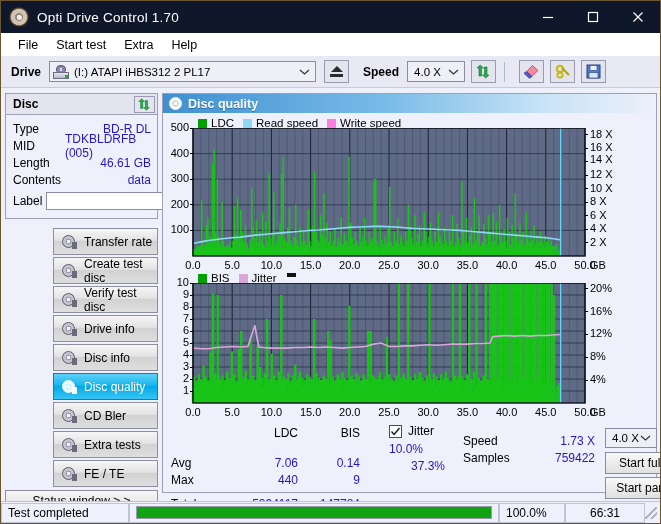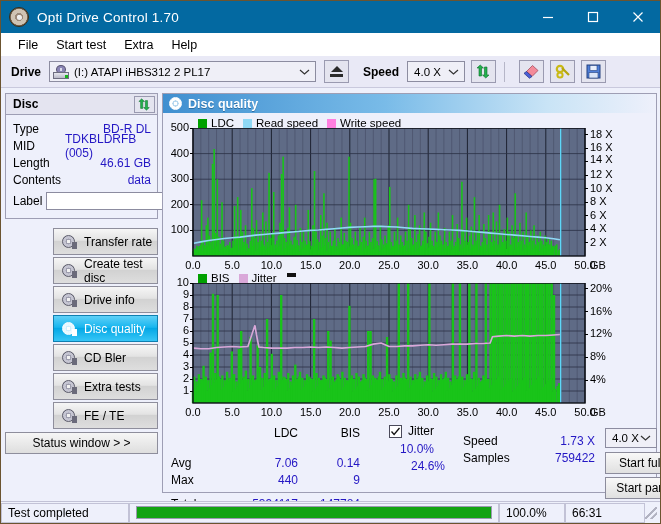--- a/index.html
+++ b/index.html
@@ -15,21 +15,21 @@
     position: relative;
     width: 661px; height: 524px;
     border: 1px solid #6b5430;
     background: #eef0fb;
     overflow: hidden;
   }
 
   
   .titlebar {
     position: absolute; top: 0; left: 0; right: 0; height: 32px;
-    background: #0369a1;
+    background: #0f172a;
     display: flex; align-items: center;
   }
   .title-icon {
     width: 20px; height: 20px; margin-left: 8px; margin-right: 8px;
     border-radius: 50%;
     background:
       radial-gradient(circle at 50% 50%, #f2f2f2 0 16%, #9a8878 17% 30%, #cfc3b3 31% 62%, #7d6a55 63% 100%);
     border: 1px solid #3a2d18;
     position: relative;
   }
@@ -352,21 +352,35 @@
             <span class="d"></span>
             <span class="t"></span>
           </span>
         <span>Create test disc</span>
       </div>
       <div class="nav">
         <span class="nav-ico">
             <span class="d"></span>
             <span class="t"></span>
           </span>
+        <span>Verify test disc</span>
+      </div>
+      <div class="nav">
+        <span class="nav-ico">
+            <span class="d"></span>
+            <span class="t"></span>
+          </span>
         <span>Drive info</span>
+      </div>
+      <div class="nav">
+        <span class="nav-ico">
+            <span class="d"></span>
+            <span class="t"></span>
+          </span>
+        <span>Disc info</span>
       </div>
       <div class="nav sel">
         <span class="nav-ico">
             <span class="d"></span>
             <span class="t"></span>
           </span>
         <span>Disc quality</span>
       </div>
       <div class="nav">
         <span class="nav-ico">
@@ -1461,22 +1475,22 @@
 
     <div class="stats" style="left:226px; top:330px;">
       <div style="display:flex;align-items:center;">
         <span class="chk">
           <svg width="11" height="11" viewBox="0 0 11 11">
               <path d="M1.5 5.5l2.6 3L9.5 2" fill="none" stroke="#111" stroke-width="1.3"></path>
             </svg>
         </span>
         <span style="margin-left:6px;">Jitter</span>
       </div>
-      <div class="num" style="text-align:center;width:56px;margin-top:4px;">10.0%</div>
-      <div class="num" style="text-align:right;width:56px;margin-top:3px;">24.6%</div>
+      <div class="num" style="text-align:left;width:56px;margin-top:4px;">10.0%</div>
+      <div class="num" style="text-align:right;width:56px;margin-top:3px;">37.3%</div>
     </div>
 
     <div class="stats" style="left:300px; top:340px;">
       <div style="display:flex;margin-bottom:3px;">
         <div style="width:62px;">Speed</div>
         <div class="num" style="width:70px;text-align:right;">1.73 X</div>
       </div>
       <div style="display:flex;">
         <div style="width:62px;">Samples</div>
         <div class="num" style="width:70px;text-align:right;">759422</div>
@@ -1504,19 +1518,19 @@
       <span>Test completed</span>
     </div>
     <div class="sb-cell" style="flex:1;">
       <div class="progress">
           <i id="prog-fill" style="width: 100%;"></i>
         </div>
     </div>
     <div class="sb-cell" style="width:66px;justify-content:flex-start;">
       <span>100.0%</span>
     </div>
-    <div class="sb-cell" style="width:80px;justify-content:flex-start;">
+    <div class="sb-cell" style="width:80px;justify-content:center;">
       <span>66:31</span>
     </div>
     <div class="grip"></div>
   </div>
 
 </div>
 
 </body></html>

